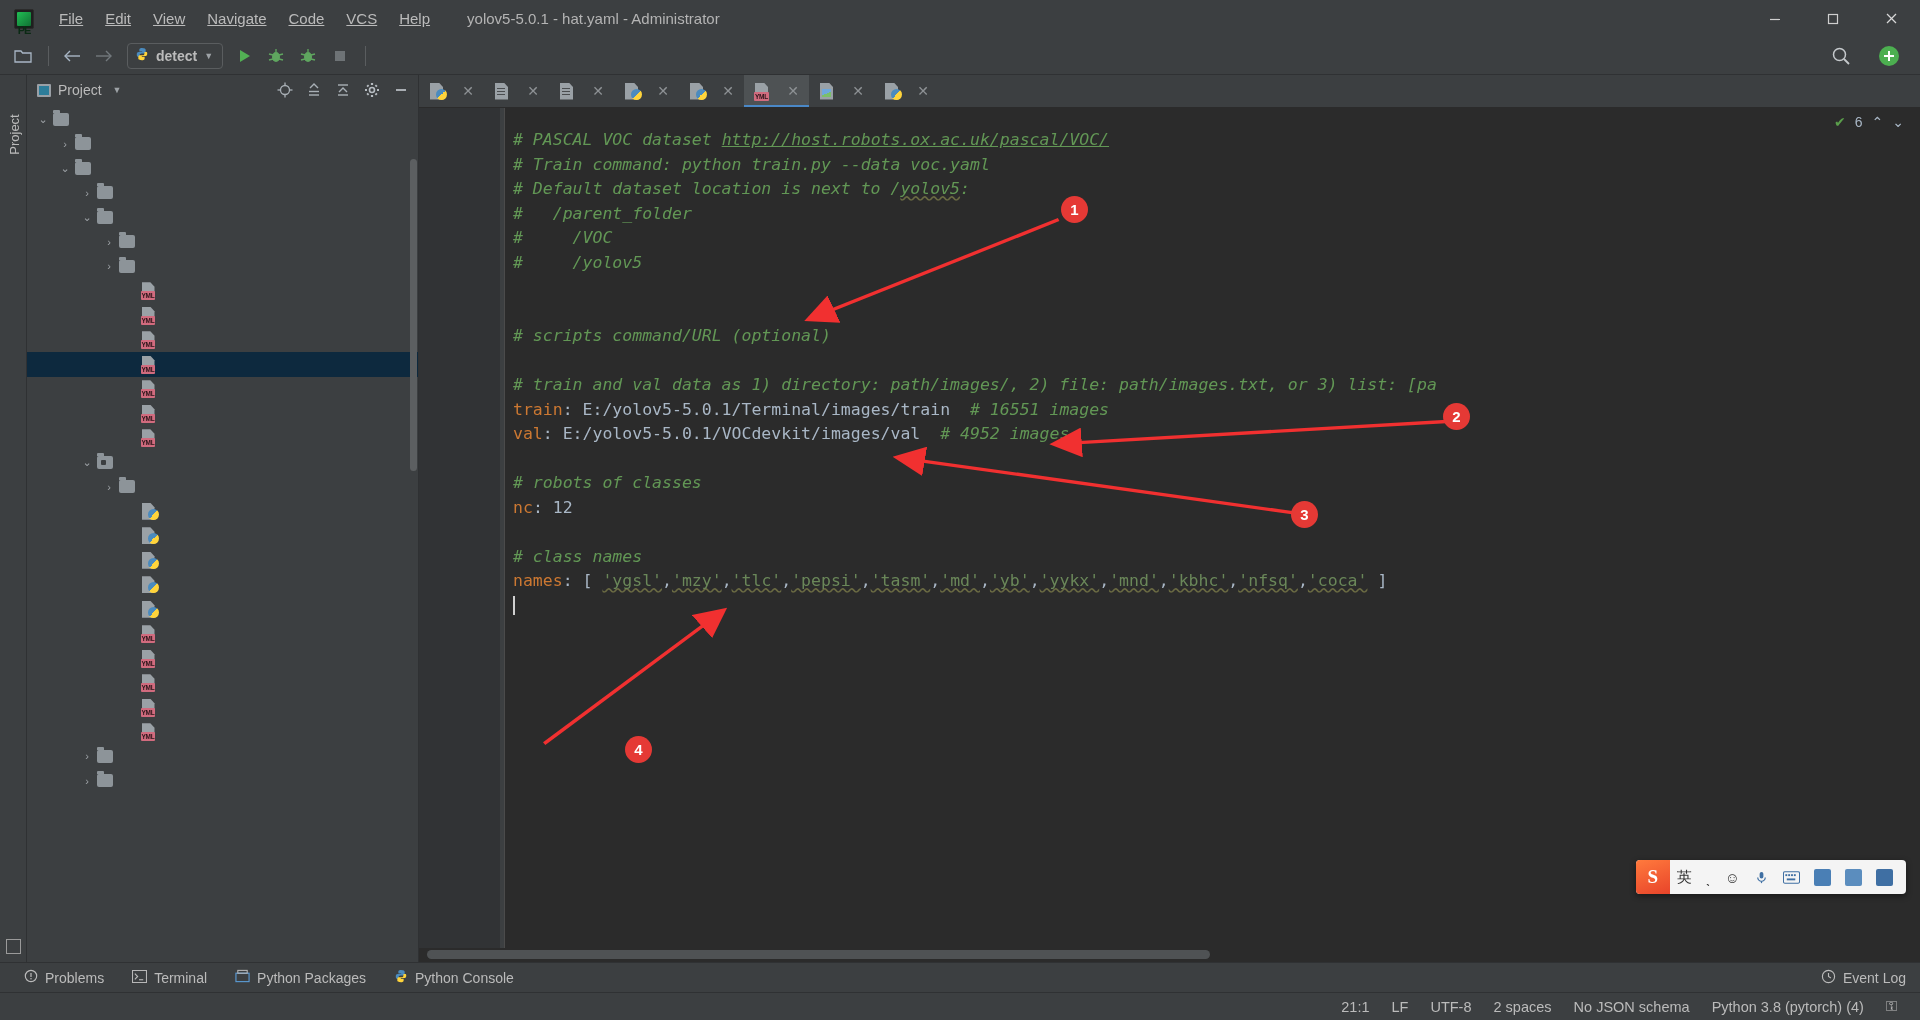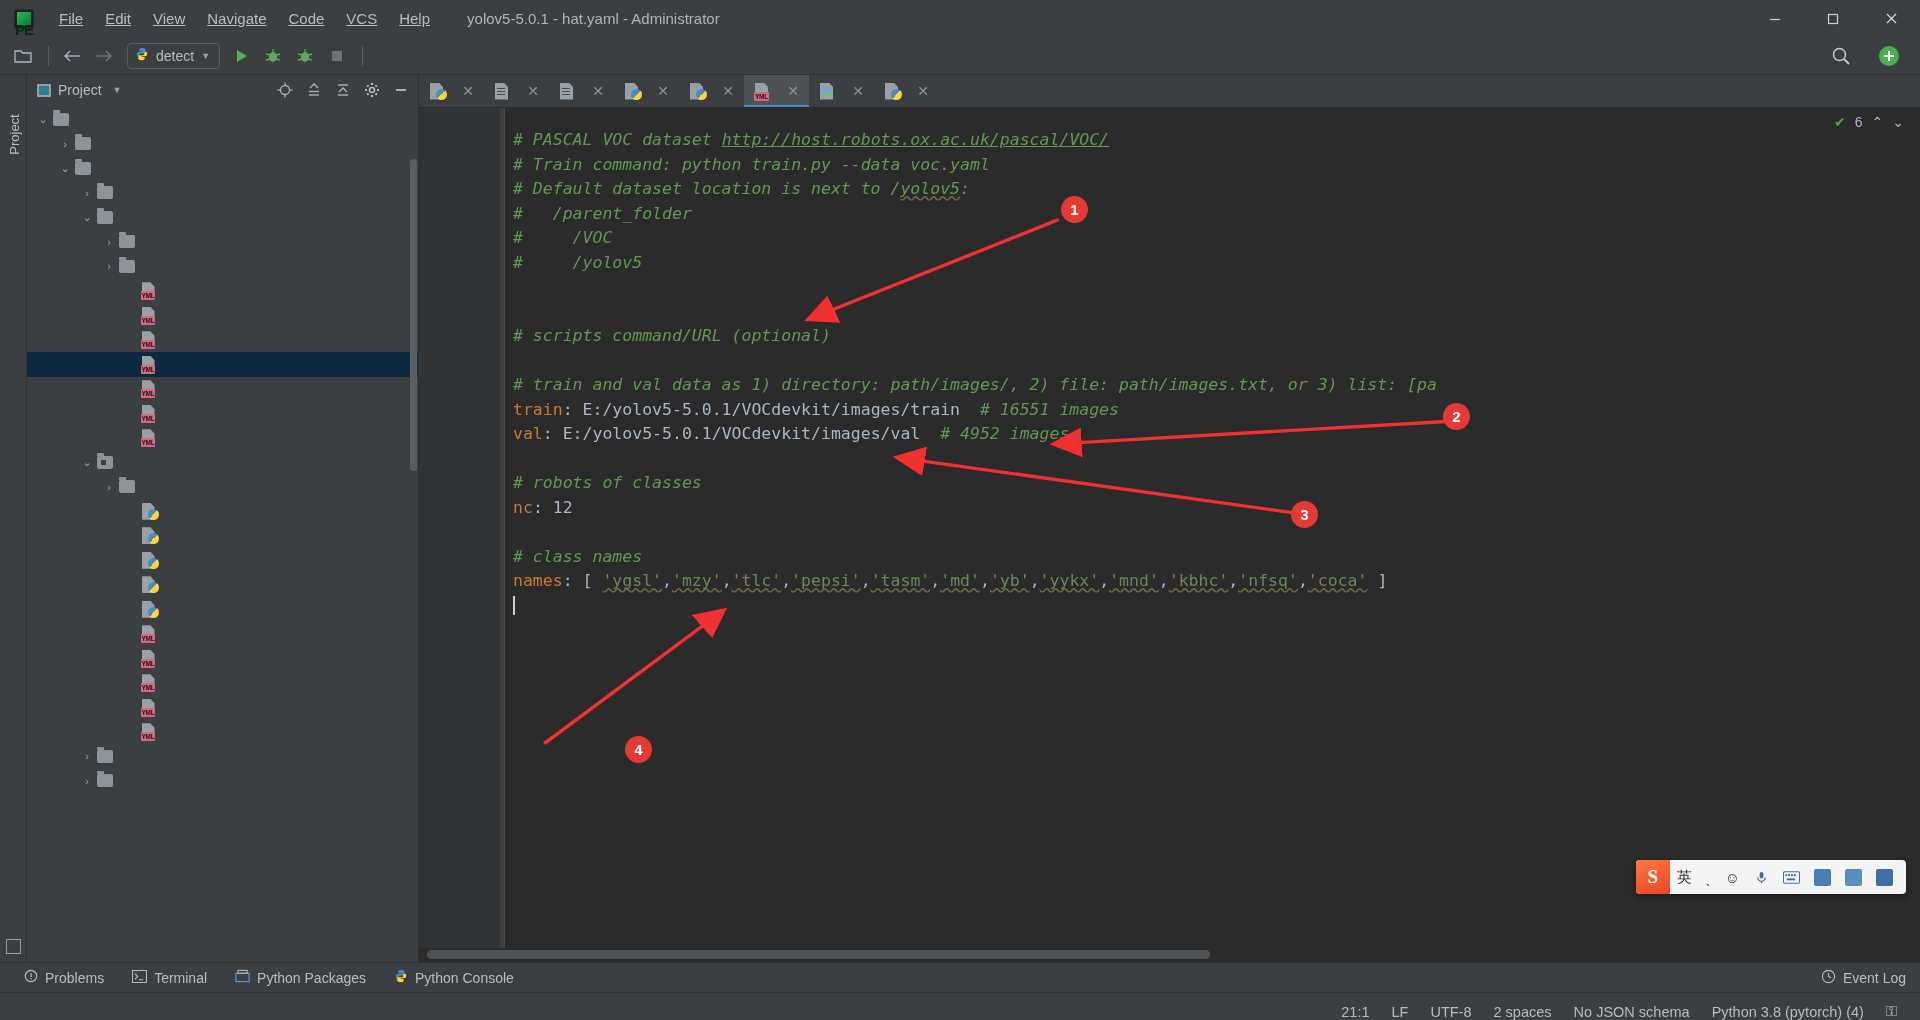--- a/index.html
+++ b/index.html
@@ -22,21 +22,21 @@
     background: #1f1f1f; border: 1px solid #2b2b2b; border-radius: 2px;
     display: flex; align-items: center; justify-content: center;
     font-size: 9px; color: #5ee07a; font-weight: bold; letter-spacing: -1px;
     position: relative;
   }
   .logo::after{
     content:""; position:absolute; left:2px; top:2px; right:2px; bottom:2px;
     background: linear-gradient(135deg,#21d05a 0%,#0f7a36 100%);
     opacity:.9; border-radius:1px;
   }
-  .logo span{ position:relative; z-index:2; color:#0b2a14; font-size:15px;margin-top:22px; }
+  .logo span{ position:relative; z-index:2; color:#0b2a14; font-size:11px;margin-top:22px; }
   .menu { display: flex; align-items: center; gap: 0; }
   .menu-item {
     color: #bbbbbb; font-size: 15px; padding: 4px 11px; cursor: default;
     white-space: nowrap;
   }
   .menu-item u { text-decoration: underline; }
   .win-title {
     color: #b4b4b4; font-size: 15px; margin-left: 26px; white-space: nowrap;
   }
   .win-controls {
@@ -53,21 +53,21 @@
     padding-left: 8px; position: relative; border-bottom: 1px solid #2f3133;
   }
   .tb-icon {
     width: 30px; height: 26px; display: flex; align-items: center; justify-content: center;
     color: #a9b7c6; margin-right: 2px;
   }
   .tb-sep { width: 1px; height: 20px; background: #5a5d5f; margin: 0 8px; }
   .run-config {
     display: flex; align-items: center; gap: 7px; height: 26px;
     border: 1px solid #5a5d5f; border-radius: 4px; padding: 0 9px 0 7px; margin: 4px 6px;
-    color: #bbbbbb; font-size: 14px; background: #3c3f41;
+    color: #bbbbbb; font-size: 14px; background: #3c3f41; font-weight: bold;
   }
   .toolbar-right { position: absolute; right: 14px; display: flex; align-items: center; gap: 16px; }
 
   
   .body { flex: 1 1 auto; display: flex; min-height: 0; background: #3c3f41; }
 
   
   .rail {
     width: 27px; flex: 0 0 27px; background: #3c3f41; position: relative;
     border-right: 1px solid #2f3133;
@@ -230,21 +230,21 @@
     height: 30px; flex: 0 0 30px; background: #3c3f41; display: flex; align-items: center;
     gap: 0; padding-left: 10px; border-top: 1px solid #2f3133; position: relative;
   }
   .tw {
     display: flex; align-items: center; gap: 7px; color: #bbbbbb; font-size: 14px;
     padding: 0 14px; height: 24px;
   }
   .toolwin-right { position: absolute; right: 14px; display: flex; align-items: center; gap: 7px; color:#bbbbbb; font-size:14px; }
 
   .statusbar {
-    height: 28px; flex: 0 0 28px; background: #3c3f41; display: flex; align-items: flex-end;
+    height: 28px; flex: 0 0 28px; background: #3c3f41; display: flex; align-items: center;
     justify-content: flex-end; gap: 0; padding-right: 12px; color: #bbbbbb; font-size: 14.5px;
     border-top: 1px solid #2f3133;
   }
   .st { padding: 0 11px; white-space: nowrap; }
 </style>
 </head>
 <body>
 
 <div class="app">
 
@@ -811,21 +811,21 @@
             <div class="line"><span class="cmt"># Train command: python train.py --data voc.yaml</span></div>
             <div class="line"><span class="cmt"># Default dataset location is next to /<span class="squig">yolov5</span>:</span></div>
             <div class="line"><span class="cmt">#   /parent_folder</span></div>
             <div class="line"><span class="cmt">#     /VOC</span></div>
             <div class="line"><span class="cmt">#     /yolov5</span></div>
             <div class="line">&nbsp;</div>
             <div class="line">&nbsp;</div>
             <div class="line"><span class="cmt"># scripts command/URL (optional)</span></div>
             <div class="line">&nbsp;</div>
             <div class="line"><span class="cmt"># train and val data as 1) directory: path/images/, 2) file: path/images.txt, or 3) list: [pa</span></div>
-            <div class="line"><span class="key">train</span><span class="punc">: </span><span class="val">E:/yolov5-5.0.1/VOCdevkit/images/train</span><span class="cmt">  # 16551 images</span></div>
+            <div class="line"><span class="key">train</span><span class="punc">: </span><span class="val">E:/yolov5-5.0.1/Terminal/images/train</span><span class="cmt">  # 16551 images</span></div>
             <div class="line"><span class="key">val</span><span class="punc">: </span><span class="val">E:/yolov5-5.0.1/VOCdevkit/images/val</span><span class="cmt">  # 4952 images</span></div>
             <div class="line">&nbsp;</div>
             <div class="line"><span class="cmt"># robots of classes</span></div>
             <div class="line"><span class="key">nc</span><span class="punc">: </span><span class="val">12</span></div>
             <div class="line">&nbsp;</div>
             <div class="line"><span class="cmt"># class names</span></div>
             <div class="line"><span class="key">names</span><span class="punc">: </span><span class="punc">[ </span><span class="str squig">'ygsl'</span><span class="punc">,</span><span class="str squig">'mzy'</span><span class="punc">,</span><span class="str squig">'tlc'</span><span class="punc">,</span><span class="str squig">'pepsi'</span><span class="punc">,</span><span class="str squig">'tasm'</span><span class="punc">,</span><span class="str squig">'md'</span><span class="punc">,</span><span class="str squig">'yb'</span><span class="punc">,</span><span class="str squig">'yykx'</span><span class="punc">,</span><span class="str squig">'mnd'</span><span class="punc">,</span><span class="str squig">'kbhc'</span><span class="punc">,</span><span class="str squig">'nfsq'</span><span class="punc">,</span><span class="str squig">'coca'</span><span class="punc"> ]</span></div>
             <div class="line"><span class="caret"></span></div>
           </div>
 

